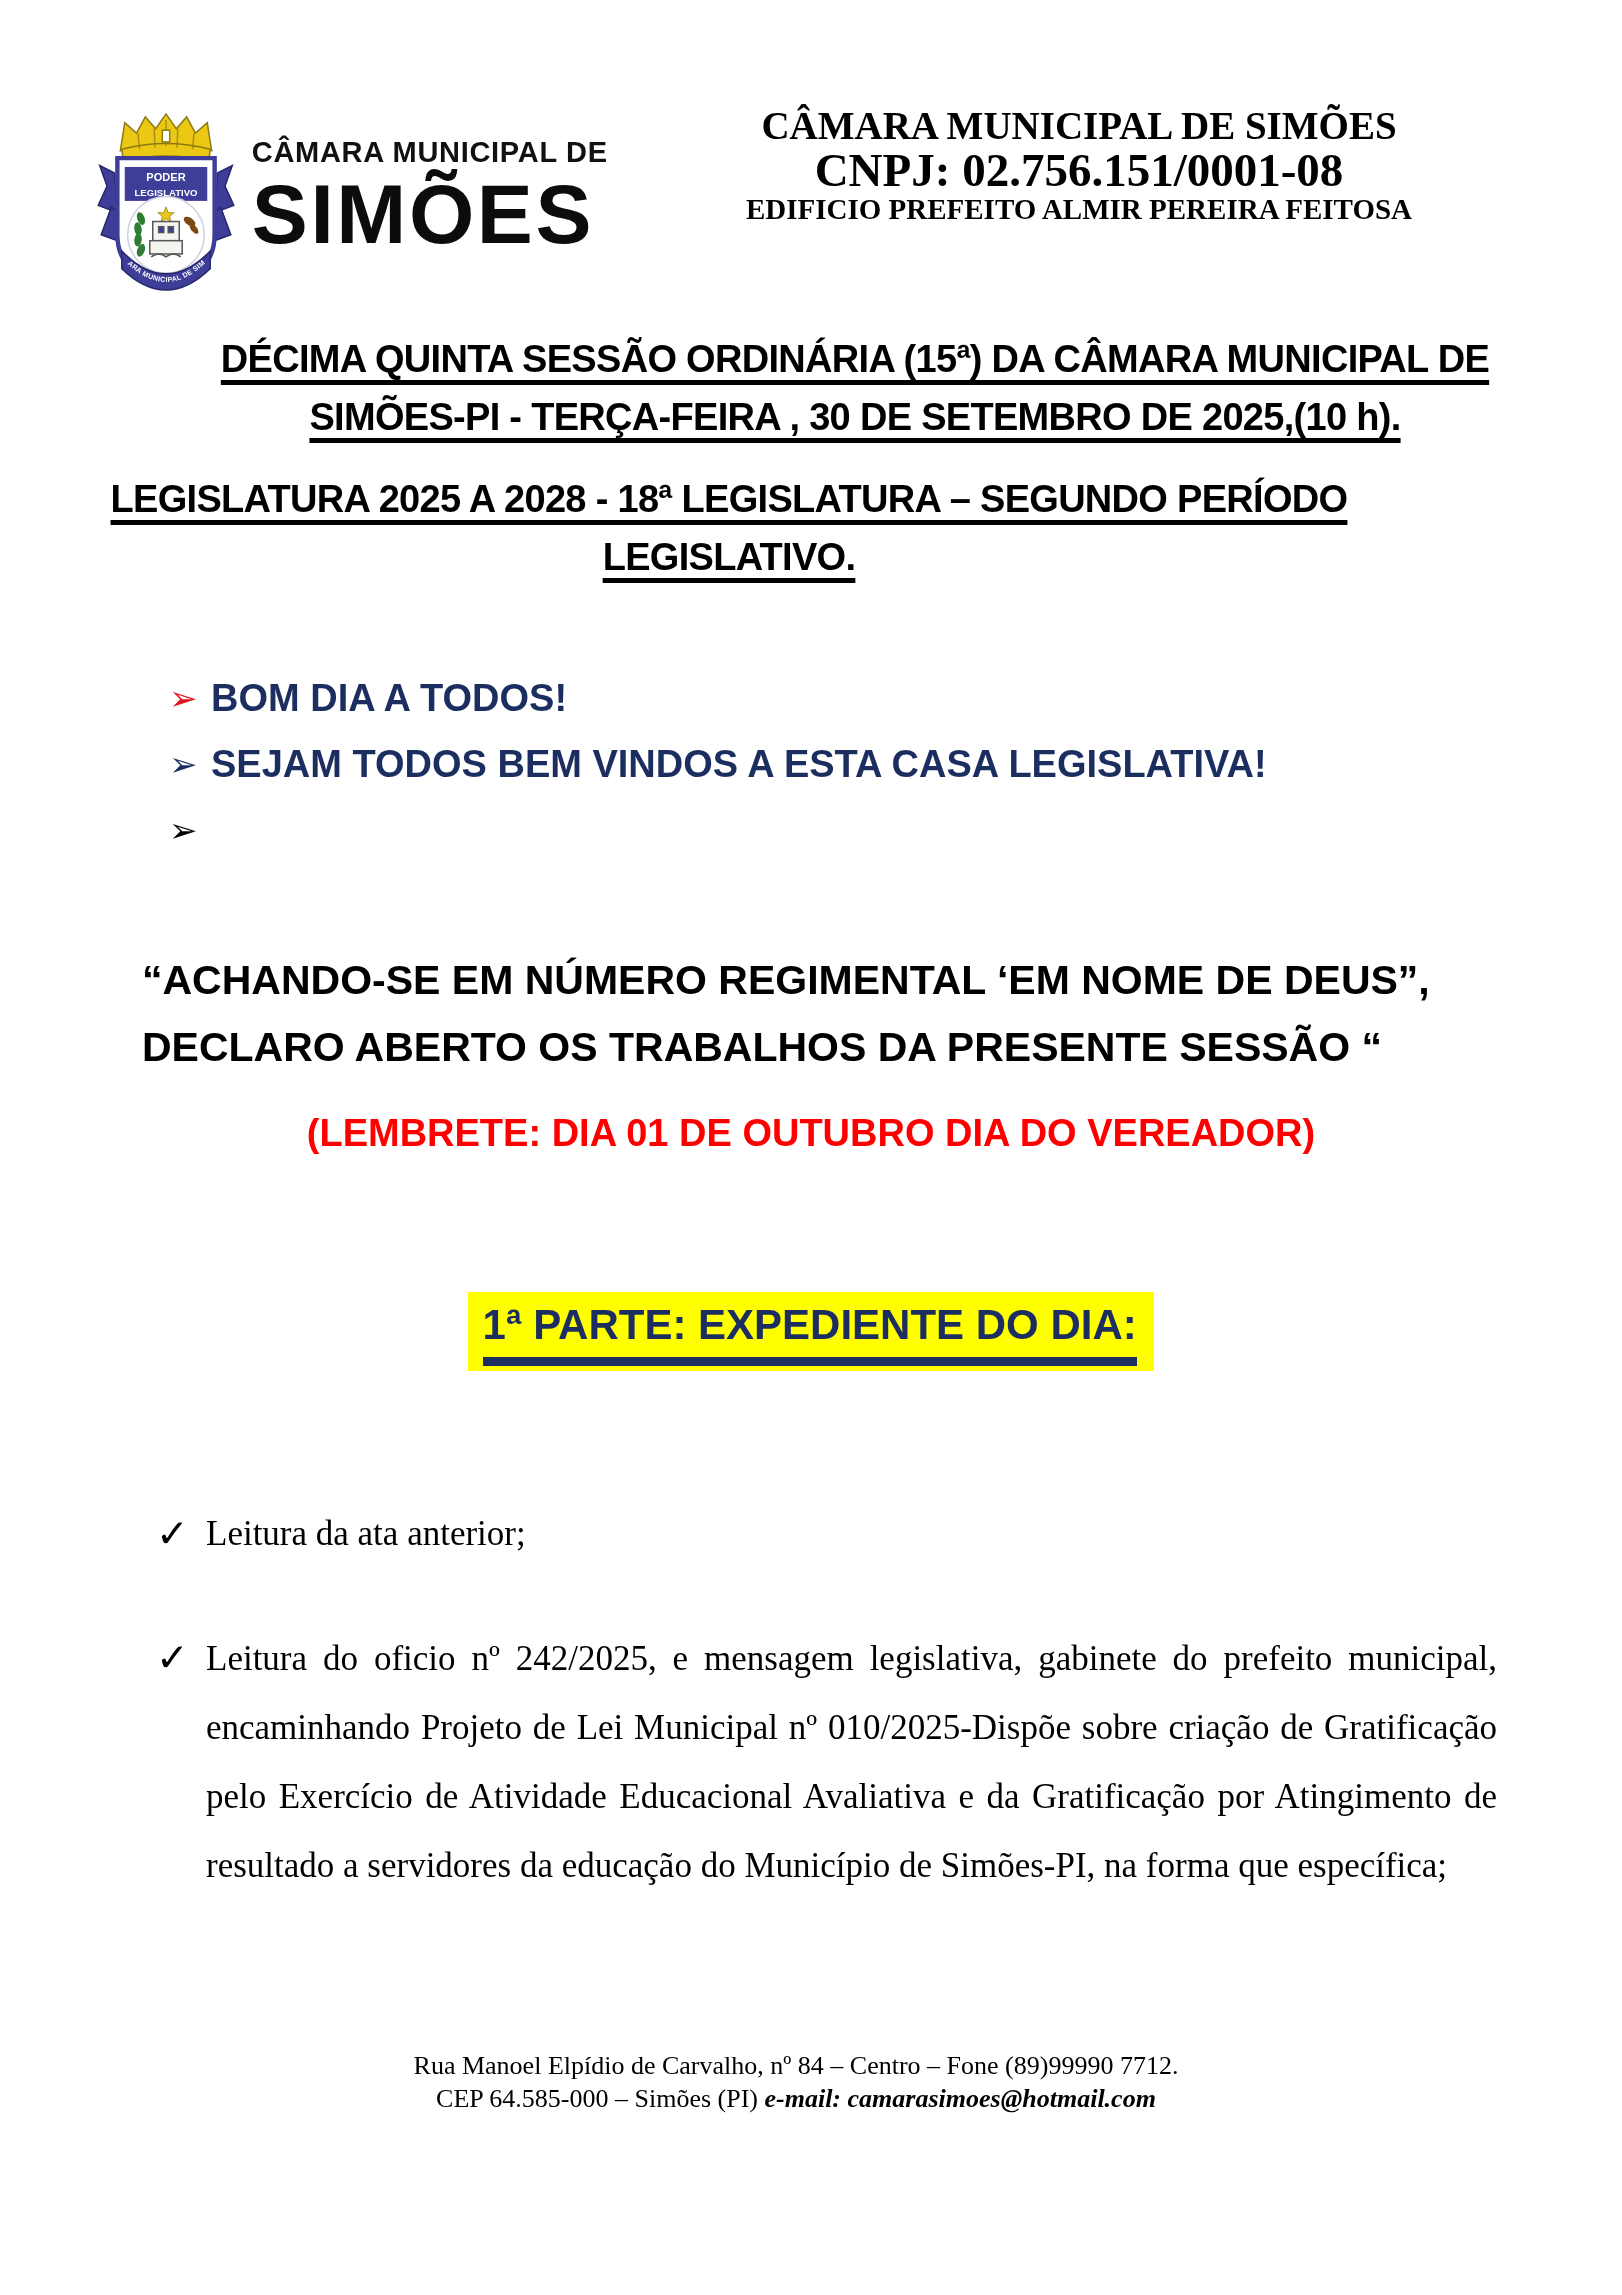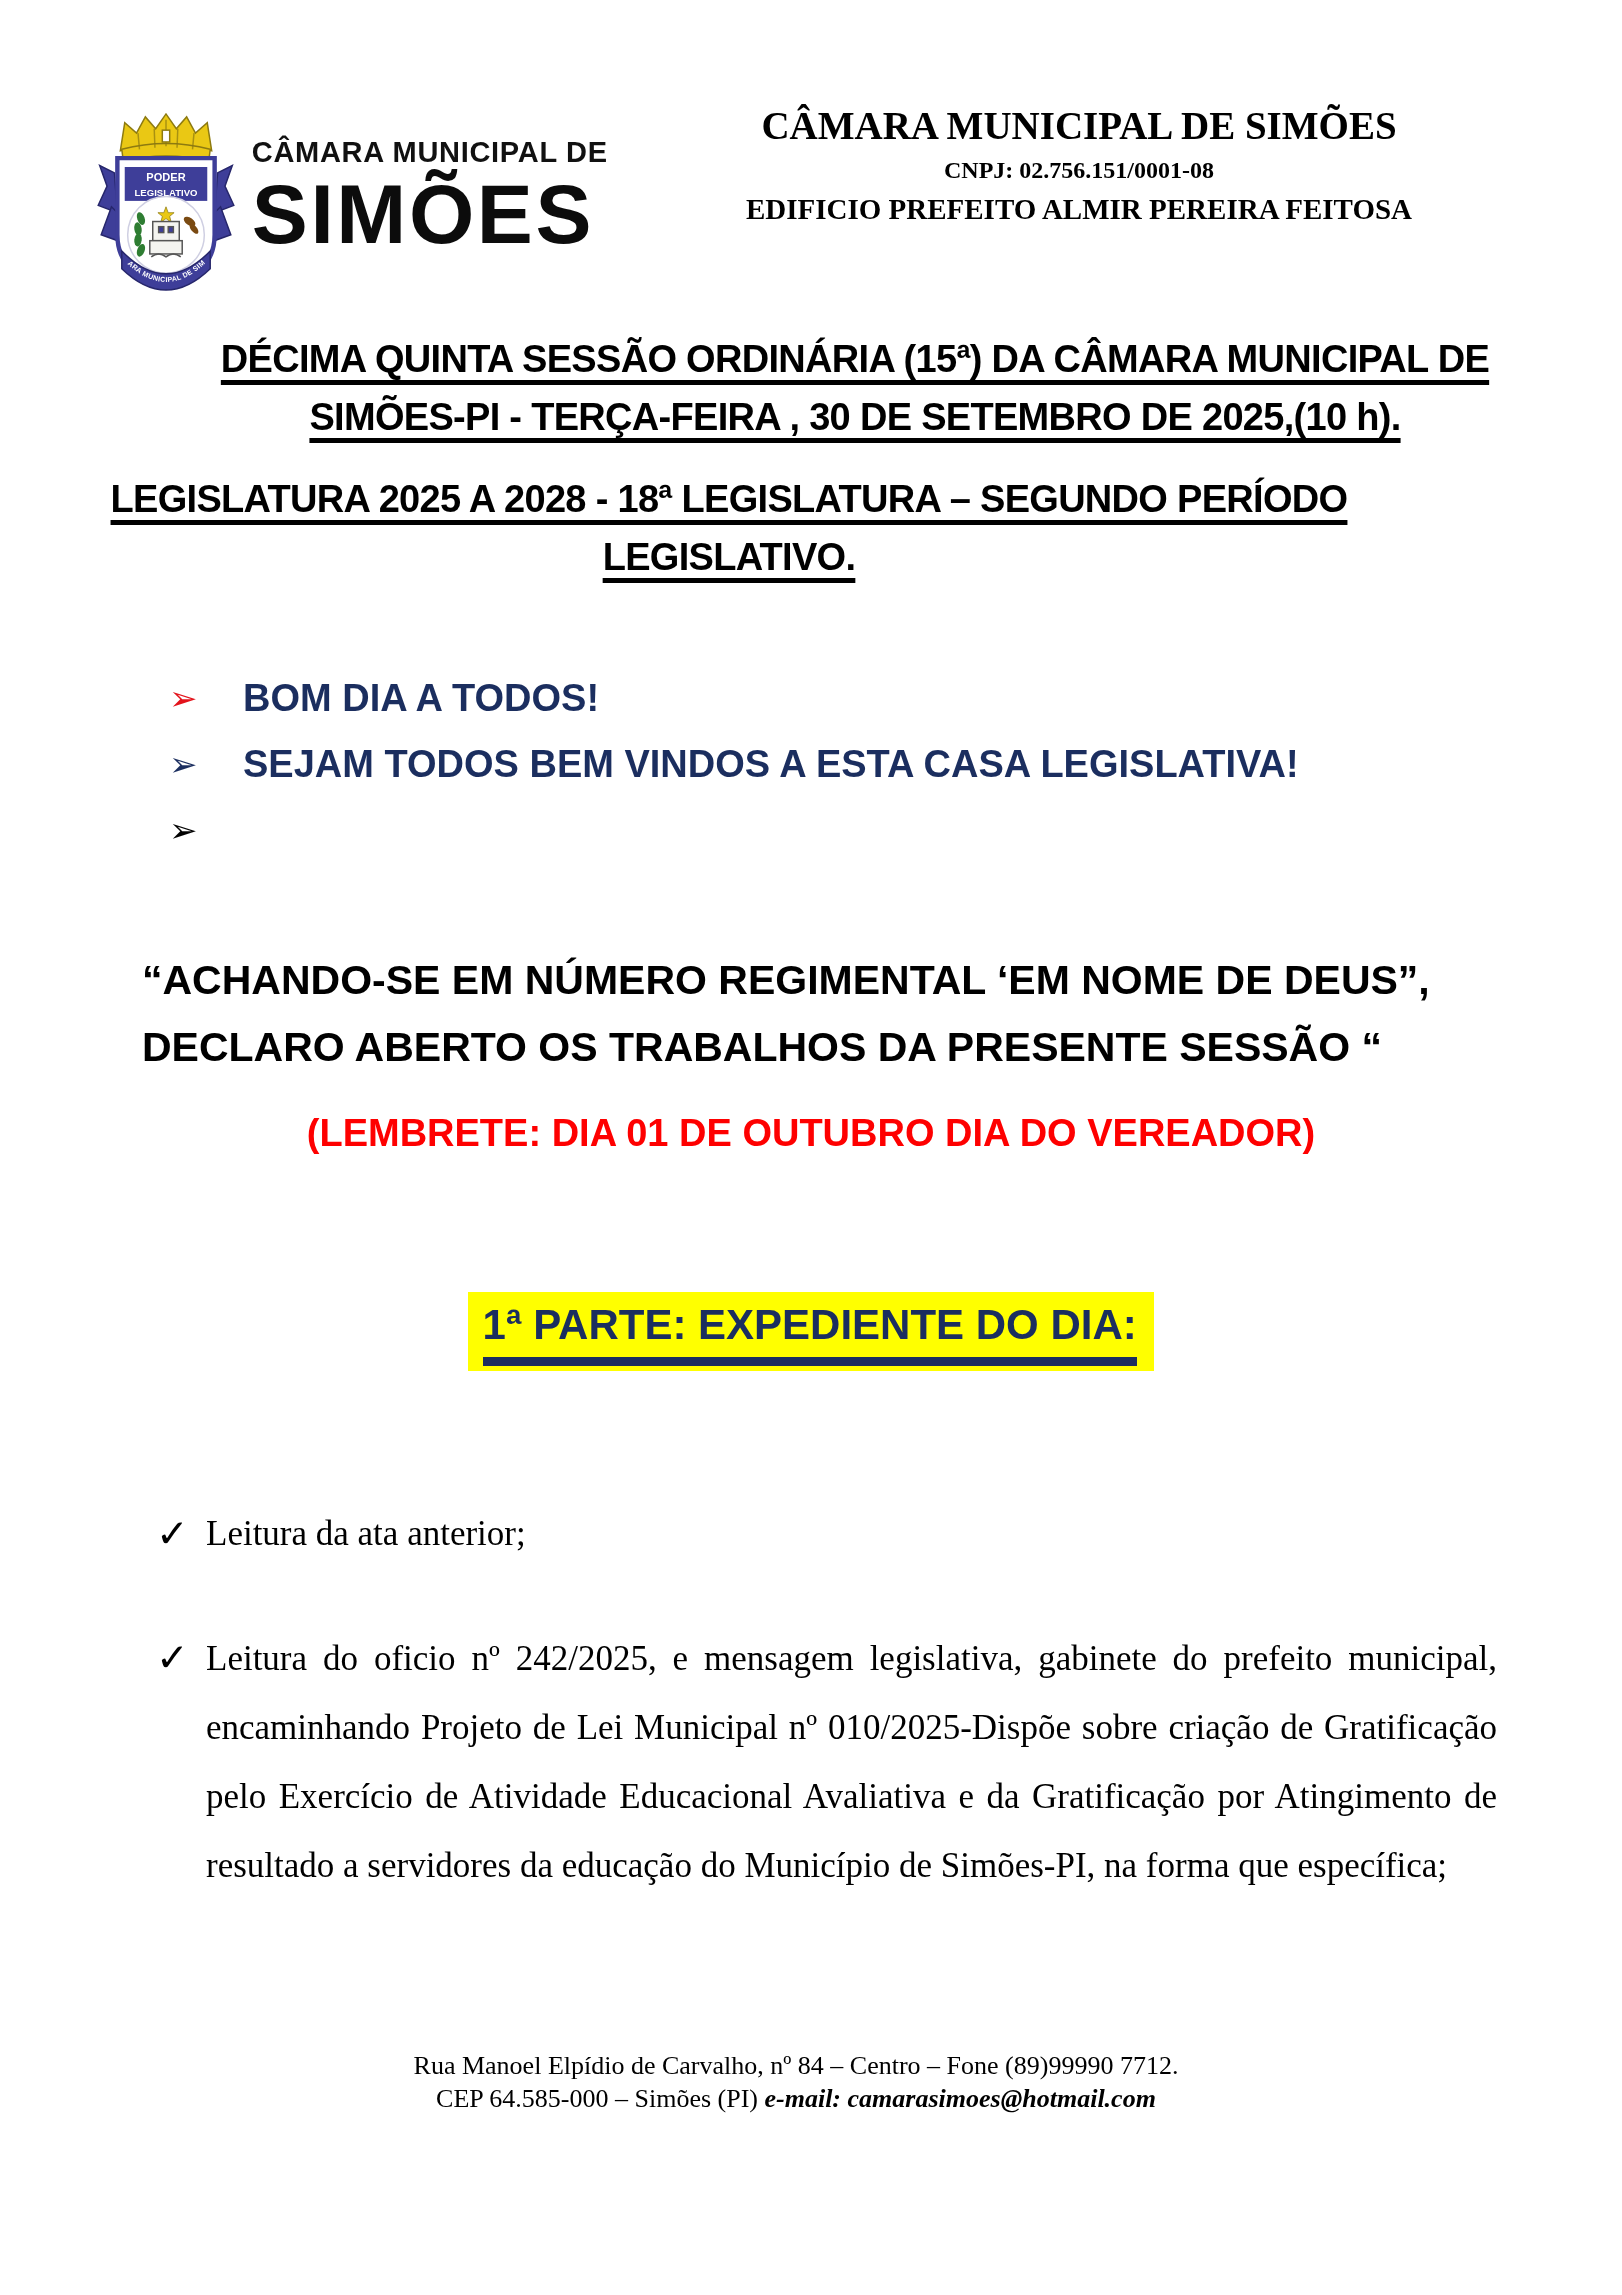--- a/index.html
+++ b/index.html
@@ -12,39 +12,39 @@
   .logo-group{position:absolute;left:92px;top:111px;display:flex;align-items:flex-start;}
   .crest{width:148px;height:196px;flex:0 0 auto;}
   .logo-text{margin-left:11.8px;padding-top:25px;}
   .logo-line1{font-weight:bold;font-size:29px;letter-spacing:0.7px;color:#111;}
   .logo-line2{font-weight:bold;font-size:84px;letter-spacing:2.6px;color:#0c0c0c;line-height:72px;margin-top:9.2px;}
   .header-right{
     position:absolute;left:693px;top:103px;width:772px;text-align:center;
     font-family:"Liberation Serif",serif;font-weight:bold;color:#000;
   }
   .hr-line1{font-size:39px;line-height:46px;}
-  .hr-line2{font-size:24px;line-height:42px;}
+  .hr-line2{font-size:47px;line-height:42px;}
   .hr-line3{font-size:29px;line-height:37px;}
   
   .doc-title{
     position:absolute;top:330px;left:0;width:1622px;text-align:center;
     font-weight:bold;font-size:38px;line-height:58px;letter-spacing:-0.7px;white-space:nowrap;padding-left:44px;
   }
   .doc-title .uline, .legis .uline{
     text-decoration:underline;text-decoration-thickness:4.6px;text-underline-offset:7.9px;
   }
   .legis{
     position:absolute;top:470px;left:0;width:1458px;text-align:center;
     font-weight:bold;font-size:38px;line-height:58px;letter-spacing:-0.7px;white-space:nowrap;
   }
   
   .greetings{position:absolute;left:169px;top:675px;}
   .greet-row{display:flex;align-items:flex-start;height:66px;}
   .greet-bullet{font-size:34px;line-height:47px;width:42px;flex:0 0 auto;}
-  .greet-text{font-weight:bold;font-size:38px;line-height:46px;color:var(--navy);white-space:nowrap;margin-left:32px;}
+  .greet-text{font-weight:bold;font-size:38px;line-height:46px;color:var(--navy);white-space:nowrap;}
   
   .opening{
     position:absolute;left:142px;top:947px;width:1374px;
     font-weight:bold;font-size:41px;line-height:67px;color:#000;white-space:nowrap;
   }
   
   .reminder{
     position:absolute;top:1112px;left:0;width:1622px;text-align:center;
     font-weight:bold;font-size:38px;color:var(--red);white-space:nowrap;
   }

